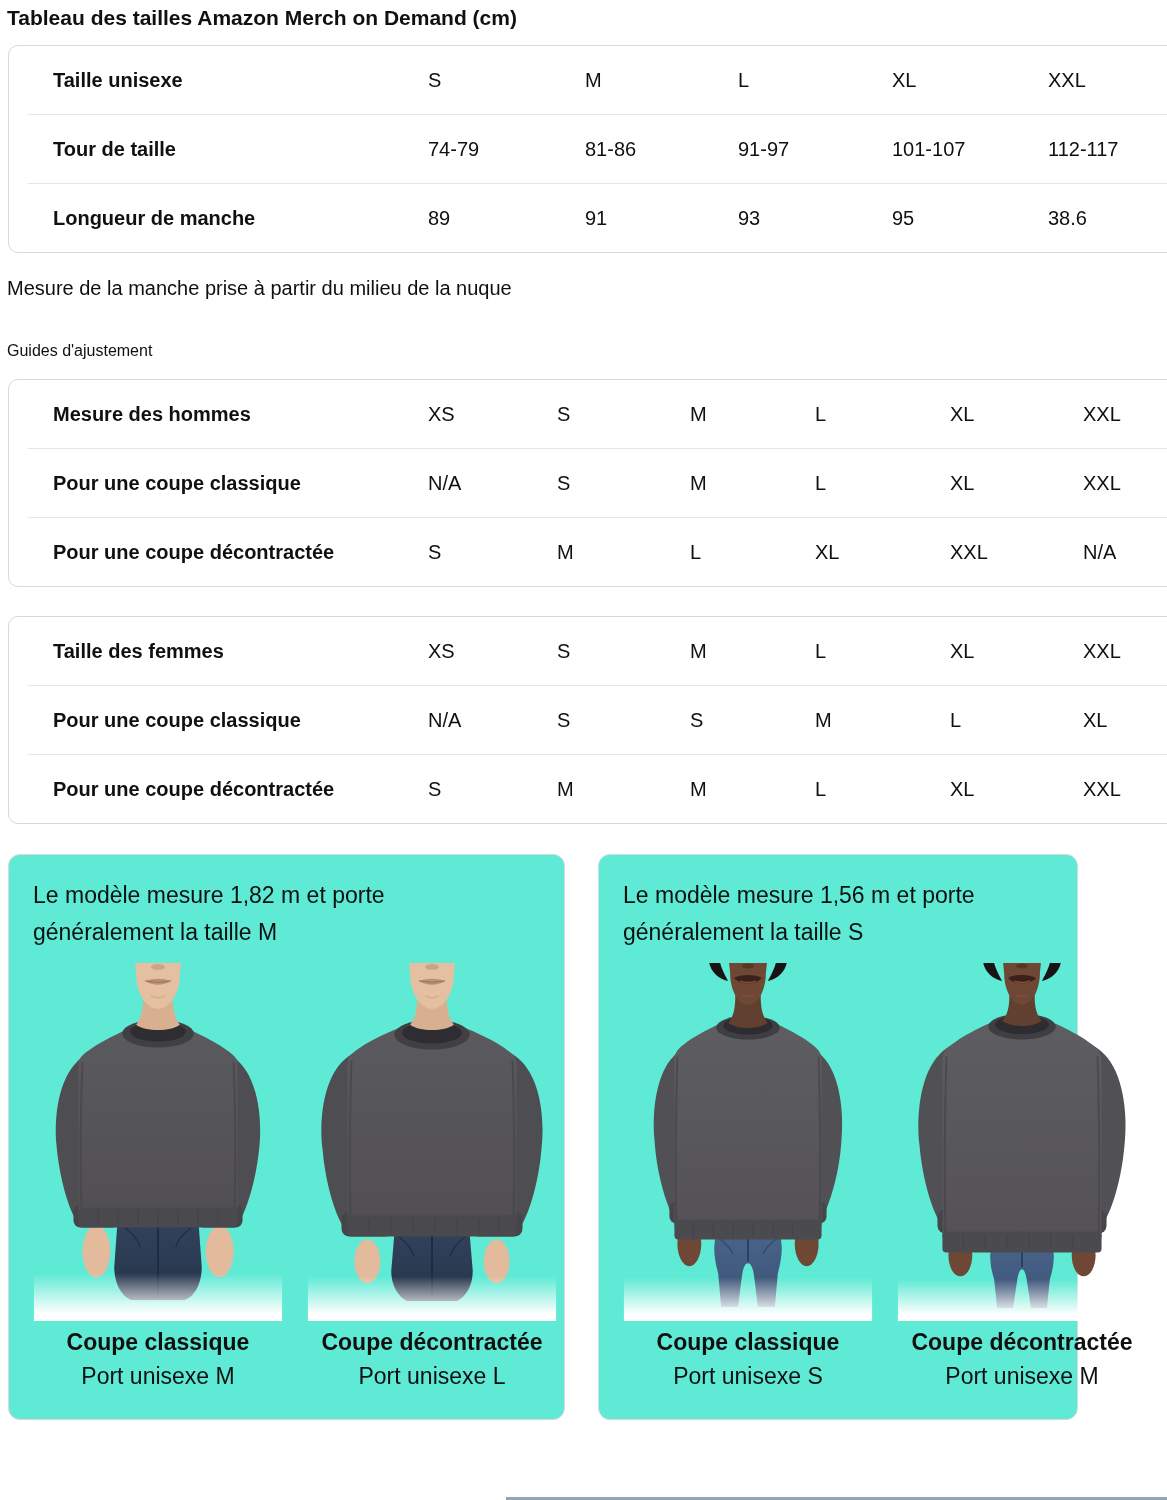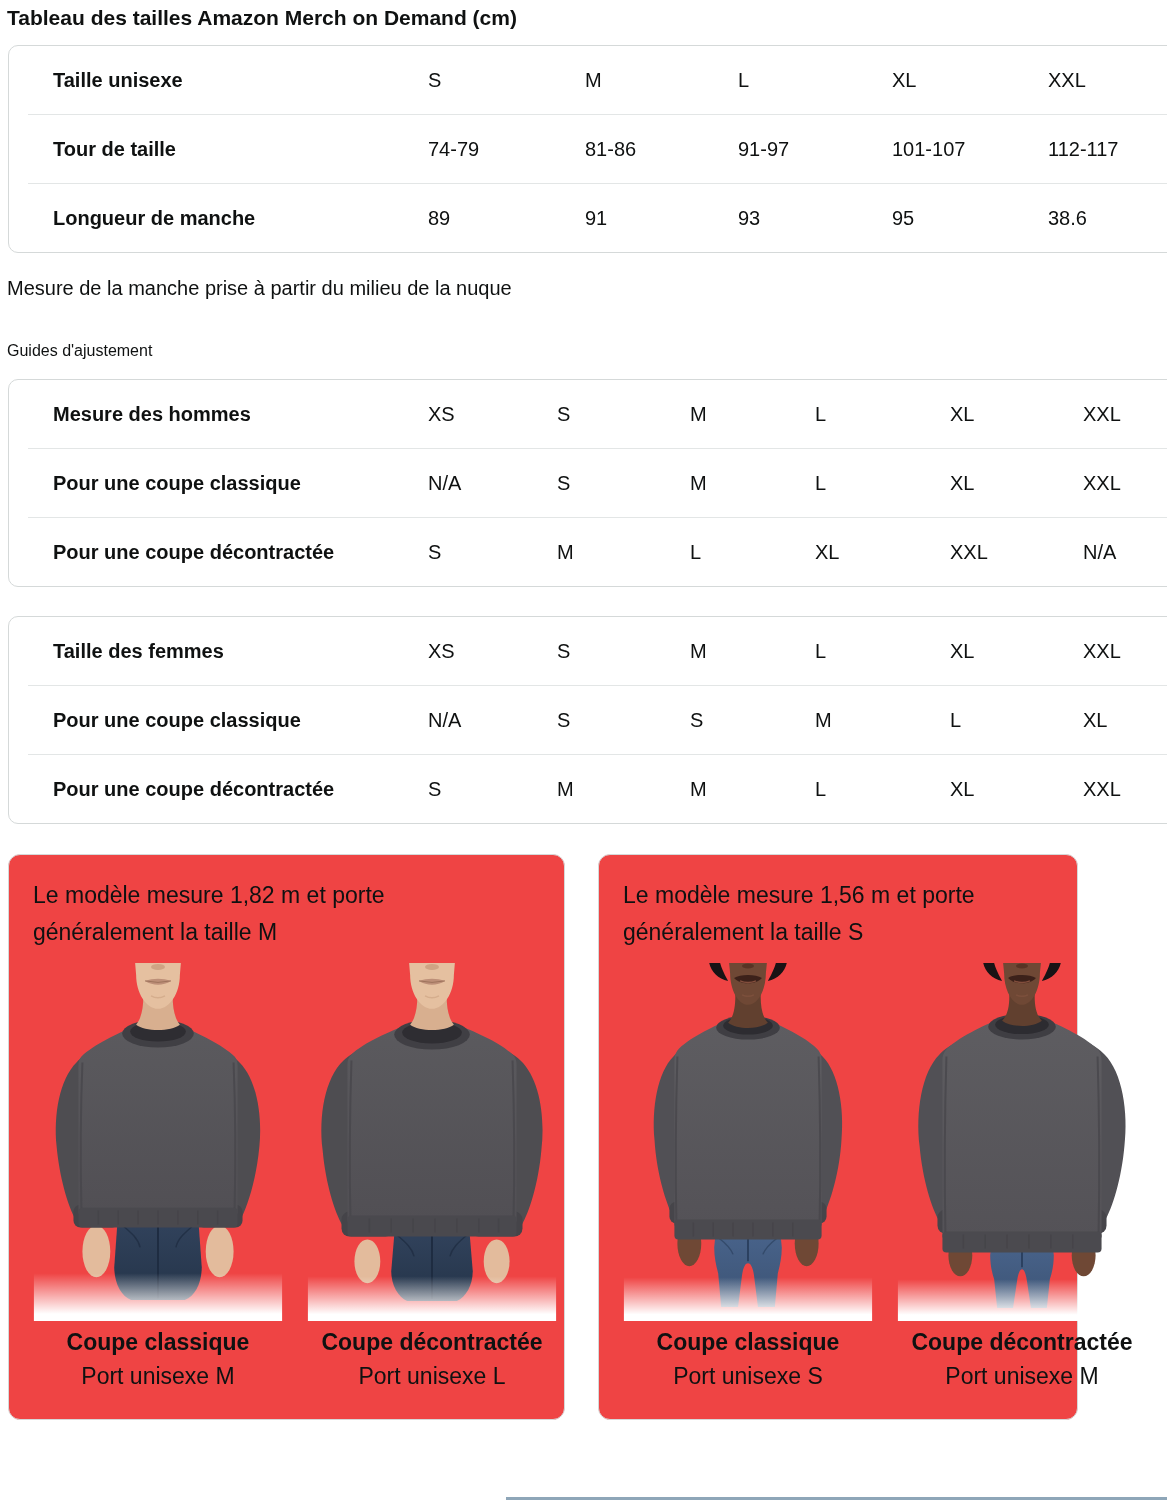--- a/index.html
+++ b/index.html
@@ -22,21 +22,21 @@
   .chart tr + tr th,.chart tr + tr td{border-top:1px solid #e3e6e6;}
   .sizes-table{margin-top:15px;}
   .note{font-size:20px;margin:24px 0 0 7px;}
   .section-heading{font-size:16px;font-weight:400;margin:42px 0 0 7px;}
   .fit-table-1{margin-top:19px;}
   .fit-table-2{margin-top:29px;}
   .cards{display:flex;gap:33px;margin:30px 0 0 8px;}
   .card{
     box-sizing:border-box;width:557px;height:566px;
     border:1px solid #d5d9d9;border-radius:12px;
-    padding:22px 20px 0 24px;background:#ef4444;
+    padding:22px 20px 0 24px;background:#5eead4;
   }
   .card.right{width:480px;}
   .card-desc{font-size:23px;line-height:37px;margin:0;max-width:470px;}
   .figures{display:flex;gap:24px;margin-top:12px;}
   .figure{width:250px;margin:0;text-align:center;}
   .photo{display:block;width:250px;height:358px;}
   .fit-label{font-size:23px;font-weight:700;margin-top:8px;}
   .wear-label{font-size:23px;font-weight:400;margin-top:7px;}
   .bottom-strip{position:absolute;left:506px;bottom:0;width:661px;height:3px;background:#8ea6b8;}
 </style>

